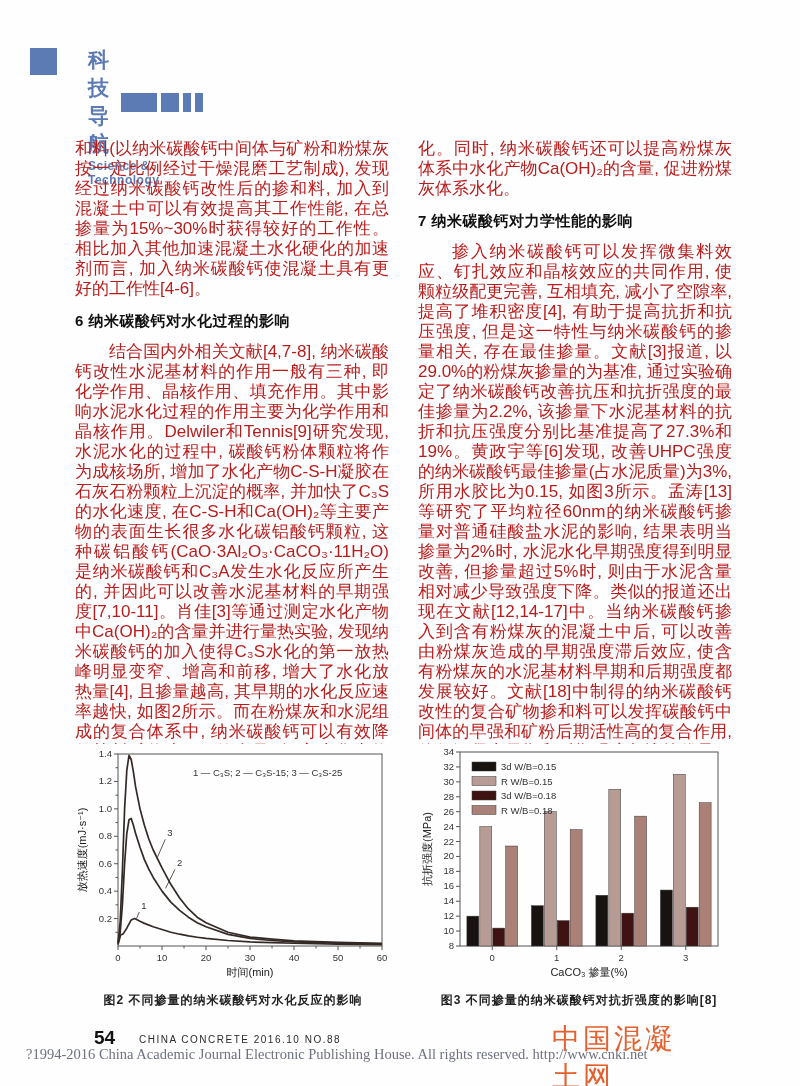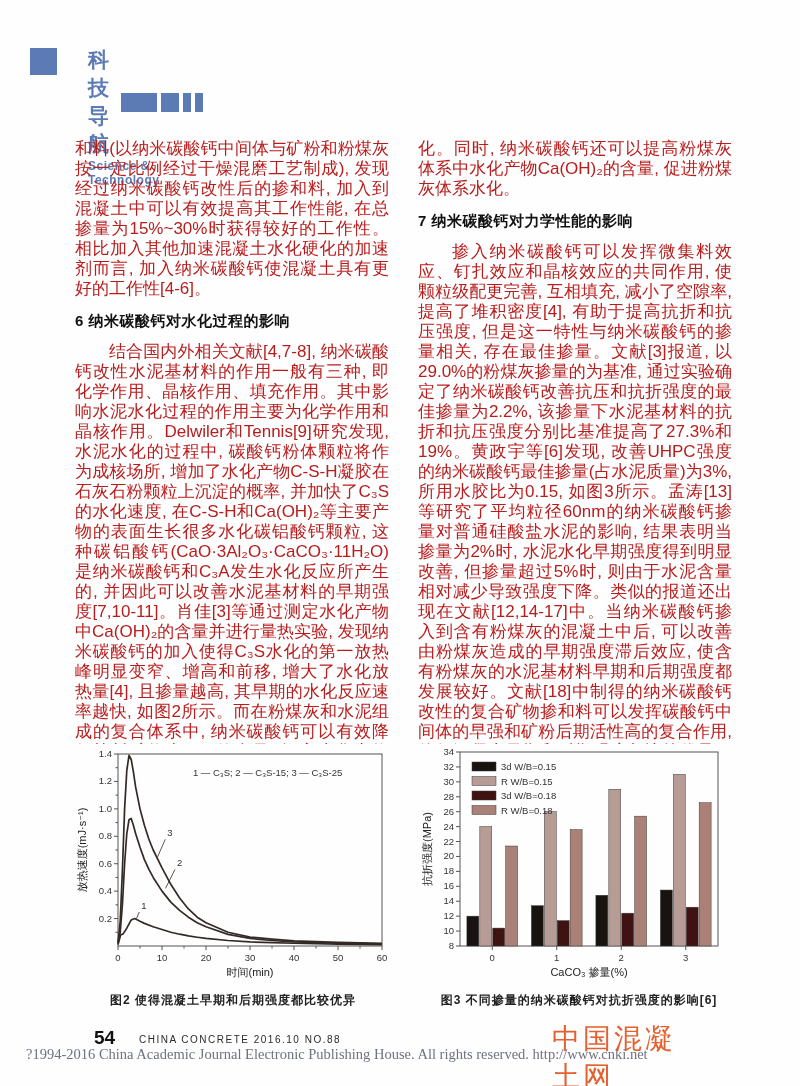--- a/index.html
+++ b/index.html
@@ -123,21 +123,21 @@
         <line x1="67.32" y1="167.97142857142856" x2="64.48" y2="174.57142857142856" stroke="#332a26" stroke-width="0.8"></line>
         <text x="69.32" y="164.97142857142856" class="tick-label" text-anchor="start" font-size="11px">1</text>
         <line x1="102.96000000000001" y1="125.45714285714286" x2="93.52000000000001" y2="144.4" stroke="#332a26" stroke-width="0.8"></line>
         <text x="104.96000000000001" y="122.45714285714286" class="tick-label" text-anchor="start" font-size="11px">2</text>
         <line x1="93.28" y1="95.28571428571428" x2="85.6" y2="112.85714285714285" stroke="#332a26" stroke-width="0.8"></line>
         <text x="95.28" y="92.28571428571428" class="tick-label" text-anchor="start" font-size="11px">3</text>
         <text x="195.6" y="31.94285714285712" class="tick-label" text-anchor="middle" font-size="10px">1 — C₃S;  2 — C₃S-15;  3 — C₃S-25</text>
         <text x="178" y="232" class="axis-label" text-anchor="middle">时间(min)</text>
         <text x="14" y="106" class="axis-label" text-anchor="middle" transform="rotate(-90 14 106)">放热速度(mJ·s⁻¹)</text>
       </svg>
-    <div class="fig-caption">图2  使得混凝土早期和后期强度都比较优异</div>
+    <div class="fig-caption">图2  不同掺量的纳米碳酸钙对水化反应的影响</div>
   </div>
 
   <div class="fig fig-right">
     <svg id="fig3-svg" width="312" height="240" viewBox="0 0 312 240">
         <rect x="42" y="8" width="258" height="194" fill="none" stroke="#555" stroke-width="1"></rect>
         <line x1="38" y1="202" x2="42" y2="202" stroke="#555"></line>
         <text x="36" y="205" class="tick-label" text-anchor="end">8</text>
         <line x1="38" y1="187.07692307692307" x2="42" y2="187.07692307692307" stroke="#555"></line>
         <text x="36" y="190.07692307692307" class="tick-label" text-anchor="end">10</text>
         <line x1="38" y1="172.15384615384616" x2="42" y2="172.15384615384616" stroke="#555"></line>
@@ -192,21 +192,21 @@
         <text x="83" y="26" class="tick-label" text-anchor="start">3d W/B=0.15</text>
         <rect x="54" y="32.5" width="24" height="9" fill="#b69c94" stroke="#3a3a3a" stroke-width="0.5"></rect>
         <text x="83" y="40.5" class="tick-label" text-anchor="start">R W/B=0.15</text>
         <rect x="54" y="47" width="24" height="9" fill="#401313" stroke="#3a3a3a" stroke-width="0.5"></rect>
         <text x="83" y="55" class="tick-label" text-anchor="start">3d W/B=0.18</text>
         <rect x="54" y="61.5" width="24" height="9" fill="#aa8077" stroke="#3a3a3a" stroke-width="0.5"></rect>
         <text x="83" y="69.5" class="tick-label" text-anchor="start">R W/B=0.18</text>
         <text x="171" y="232" class="axis-label" text-anchor="middle">CaCO₃  掺量(%)</text>
         <text x="13" y="105" class="axis-label" text-anchor="middle" transform="rotate(-90 13 105)">抗折强度(MPa)</text>
       </svg>
-    <div class="fig-caption">图3  不同掺量的纳米碳酸钙对抗折强度的影响[6]</div>
+    <div class="fig-caption">图3  不同掺量的纳米碳酸钙对抗折强度的影响[8]</div>
   </div>
 
   <div class="footer">
     <span class="page-num">54</span>
     <span class="journal-line">CHINA CONCRETE  2016.10   NO.88</span>
     <span class="watermark">中国混凝土网</span>
     <span class="copyright">?1994-2016 China Academic Journal Electronic Publishing House. All rights reserved.    http://www.cnki.net</span>
   </div>
 
 </div>

